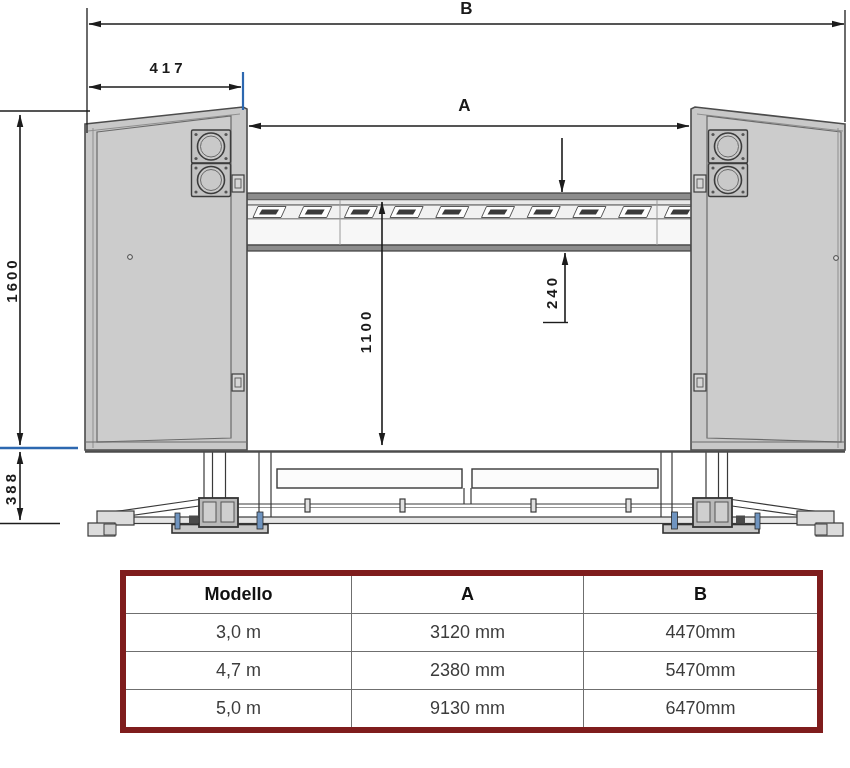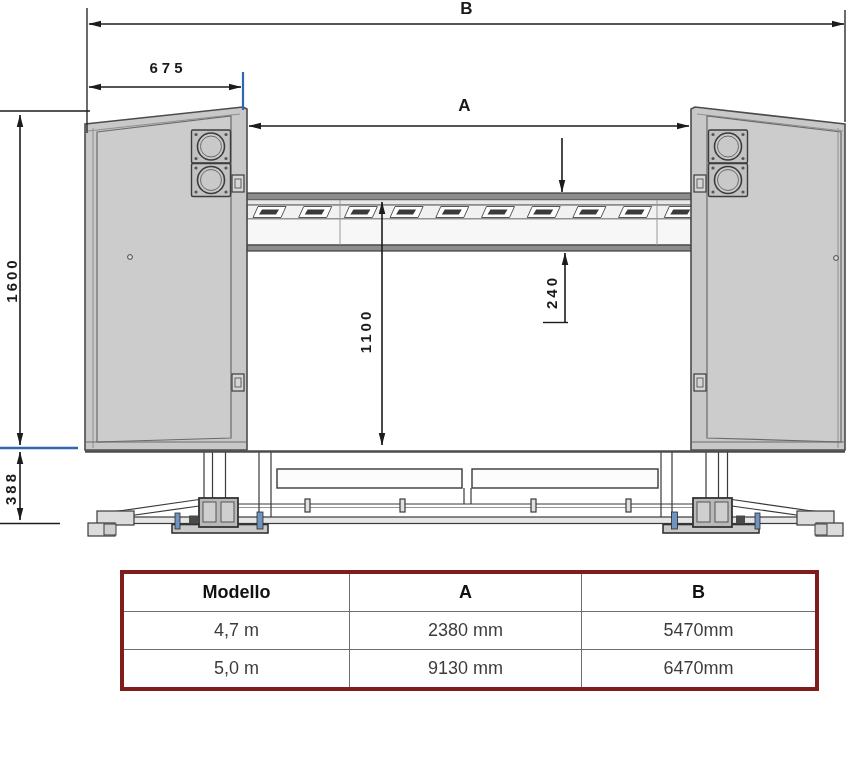--- a/index.html
+++ b/index.html
@@ -8,21 +8,21 @@
   #stage{position:absolute;left:0;top:0;width:850px;height:768px;}
   svg{position:absolute;left:0;top:0;}
   .dim-label{position:absolute;color:#1a1a1a;font-weight:bold;
              text-align:center;white-space:nowrap;line-height:18px;}
   .dim-h{font-size:17px;letter-spacing:1px;}
   .dim-sm{font-size:15px;letter-spacing:4px;}
   .dim-rot{font-size:15px;letter-spacing:3px;transform:rotate(-90deg);
            transform-origin:center center;}
   table.spec{position:absolute;left:120px;top:570px;width:689px;
              border-collapse:collapse;table-layout:fixed;
-             border:4px solid #7f1d1d;}
+             border:6px solid #7f1d1d;}
   table.spec th,table.spec td{border:1.5px solid #6f6f6f;height:37px;
              text-align:center;vertical-align:middle;padding:0;}
   table.spec th{font-size:18px;font-weight:bold;color:#111111;}
   table.spec td{font-size:18px;font-weight:normal;color:#3c3c3c;}
   .c-model{width:225px;} .c-a{width:231px;} .c-b{width:233px;}
 </style>
 </head>
 <body>
 
 <div id="stage">
@@ -199,37 +199,42 @@
 
       <line x1="565" y1="253" x2="565" y2="322.5" marker-start="url(#arr)"></line>
       <path d="M543,322.5 H568" stroke-width="1.4"></path>
 
       <path d="M243,72 V110" stroke="#2d68b0" stroke-width="2.2"></path>
       <path d="M0,448 H78" stroke="#2d68b0" stroke-width="2.6"></path>
     </g>
   </svg>
 
   <div class="dim-label dim-h" style="left:440px;top:0px;width:54px;">B</div>
-  <div class="dim-label dim-sm" style="left:134px;top:59px;width:68px;">675</div>
+  <div class="dim-label dim-sm" style="left:134px;top:59px;width:68px;">417</div>
   <div class="dim-label dim-h" style="left:438px;top:97px;width:54px;">A</div>
   <div class="dim-label dim-rot" style="left:-33px;top:271px;width:90px;">1600</div>
   <div class="dim-label dim-rot" style="left:321px;top:322px;width:90px;">1100</div>
   <div class="dim-label dim-rot" style="left:517px;top:283px;width:70px;">240</div>
   <div class="dim-label dim-rot" style="left:-24px;top:479px;width:70px;">388</div>
 
   <table class="spec">
     <thead>
       <tr>
         <th class="c-model">Modello</th>
         <th class="c-a">A</th>
         <th class="c-b">B</th>
       </tr>
     </thead>
     <tbody>
       <tr>
+        <td>3,0 m</td>
+        <td>3120 mm</td>
+        <td>4470mm</td>
+      </tr>
+      <tr>
         <td>4,7 m</td>
         <td>2380 mm</td>
         <td>5470mm</td>
       </tr>
       <tr>
         <td>5,0 m</td>
         <td>9130 mm</td>
         <td>6470mm</td>
       </tr>
     </tbody>

